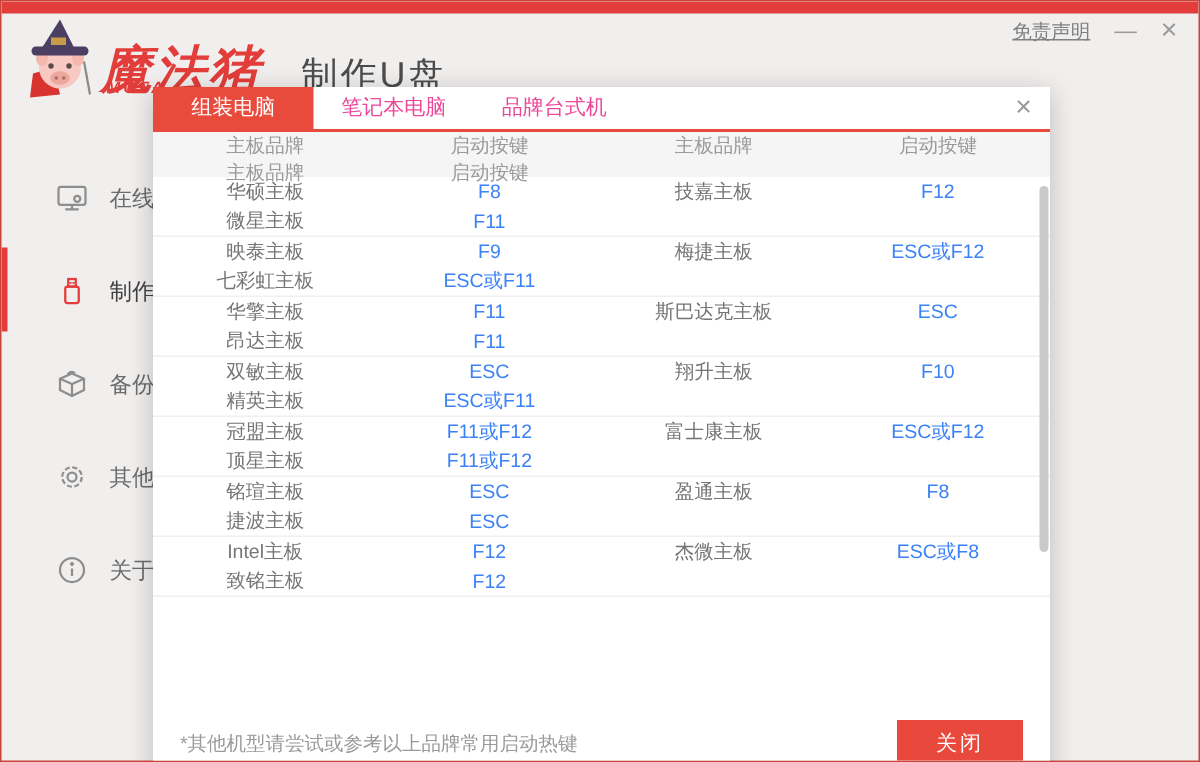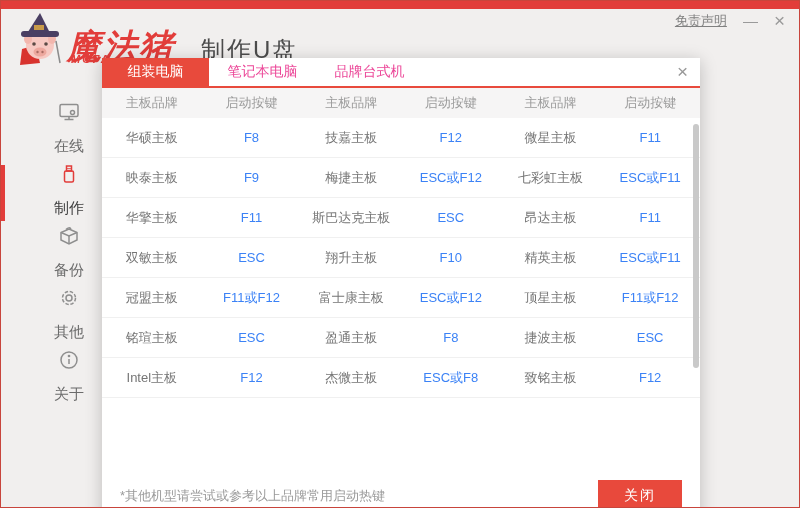--- a/index.html
+++ b/index.html
@@ -26,21 +26,21 @@
   .page-title{ position:absolute; left:200px; top:25px; font-size:24px; color:#4c4c4c; letter-spacing:2px; }
   .header-right{ position:absolute; right:14px; top:2px; display:flex; align-items:center; gap:16px; }
   .disclaimer{ font-size:13px; color:#808080; text-decoration:underline; cursor:pointer; }
   .win-btn{ font-size:15px; color:#9a9a9a; cursor:pointer; line-height:1; }
   .win-close{ font-size:19px; }
 
   
   .sidebar{ position:absolute; left:0; top:90px; width:100px; height:418px; padding-top:10px; }
   .side-item{
     height:62px; display:flex; align-items:center; padding-left:36px; gap:14px;
-    color:#6b6b6b; font-size:15px; cursor:pointer; white-space:nowrap;flex-direction:column;
+    color:#6b6b6b; font-size:15px; cursor:pointer; white-space:nowrap;
   }
   .side-item.active{ color:#404040; }
   .side-item .icon{ width:22px; height:22px; flex:0 0 22px; }
   .active-indicator{ position:absolute; left:0; top:164px; width:4px; height:56px; background:#e23d3a; }
 
   
   .modal{
     position:absolute; left:101px; top:57px; width:598px; height:464px;
     background:#ffffff; box-shadow:0 3px 16px rgba(0,0,0,0.22);
   }
@@ -53,25 +53,25 @@
     font-size:14px; color:#ec4899; cursor:pointer;
   }
   .tab.active{ background:#e84a3c; color:#ffffff; }
   .modal-close{
     position:absolute; right:12px; top:4px; font-size:19px; color:#999999;
     cursor:pointer; line-height:1;
   }
 
   .thead{
     height:30px; background:#f6f5f5; display:grid;
-    grid-template-columns:repeat(6,1fr); align-items:center;
+    grid-template-columns:repeat(4,1fr); align-items:center;
   }
   .th{ text-align:center; font-size:13px; color:#9a9a9a; }
   .trow{
-    height:40px; display:grid; grid-template-columns:repeat(6,1fr);
+    height:40px; display:grid; grid-template-columns:repeat(4,1fr);
     align-items:center; border-bottom:1px solid #f0f0f0;
   }
   .td{ text-align:center; font-size:13px; }
   .td.brand{ color:#757575; }
   .td.key{ color:#3b82f6; }
 
   .scroll-thumb{
     position:absolute; right:1px; top:66px; width:6px; height:244px;
     background:#c9c9c9; border-radius:3px; cursor:pointer;
   }

